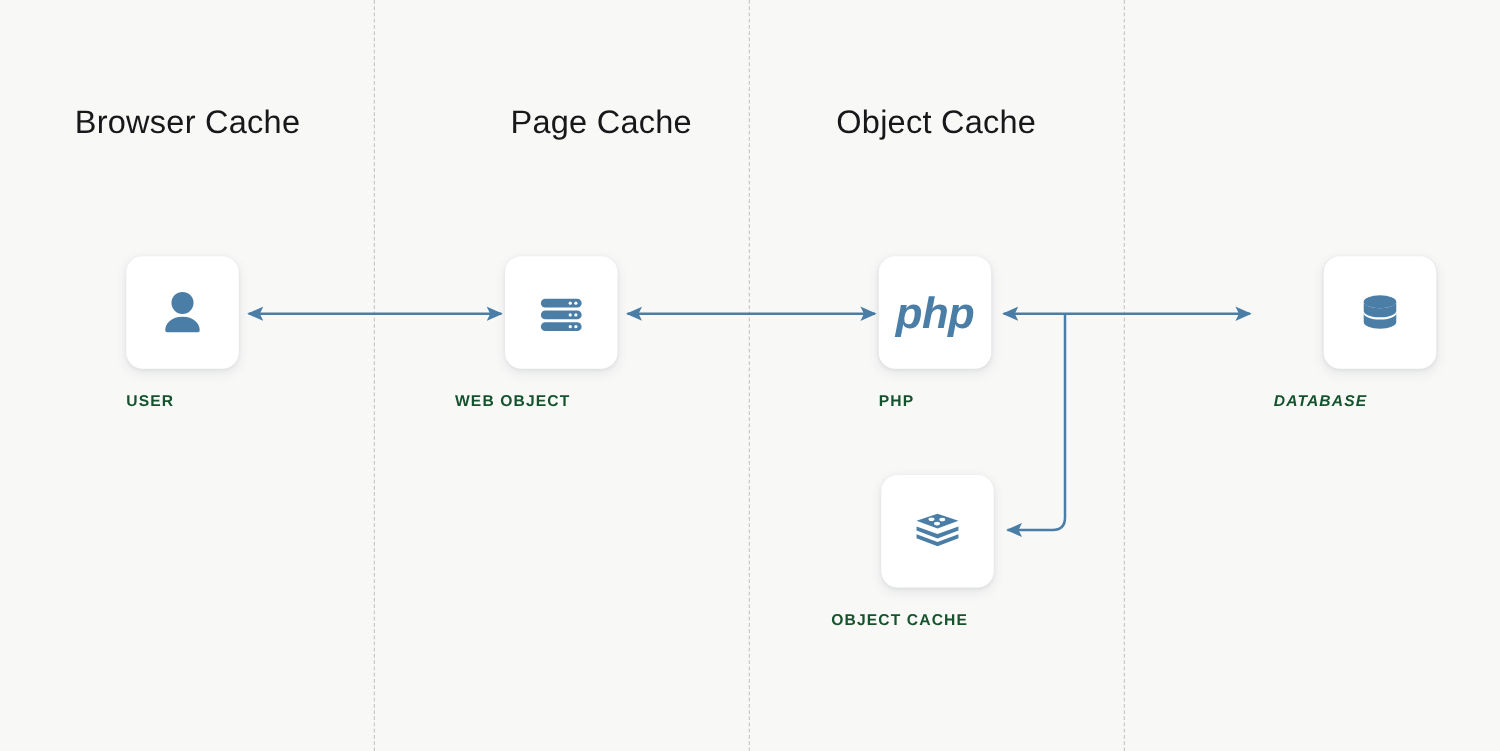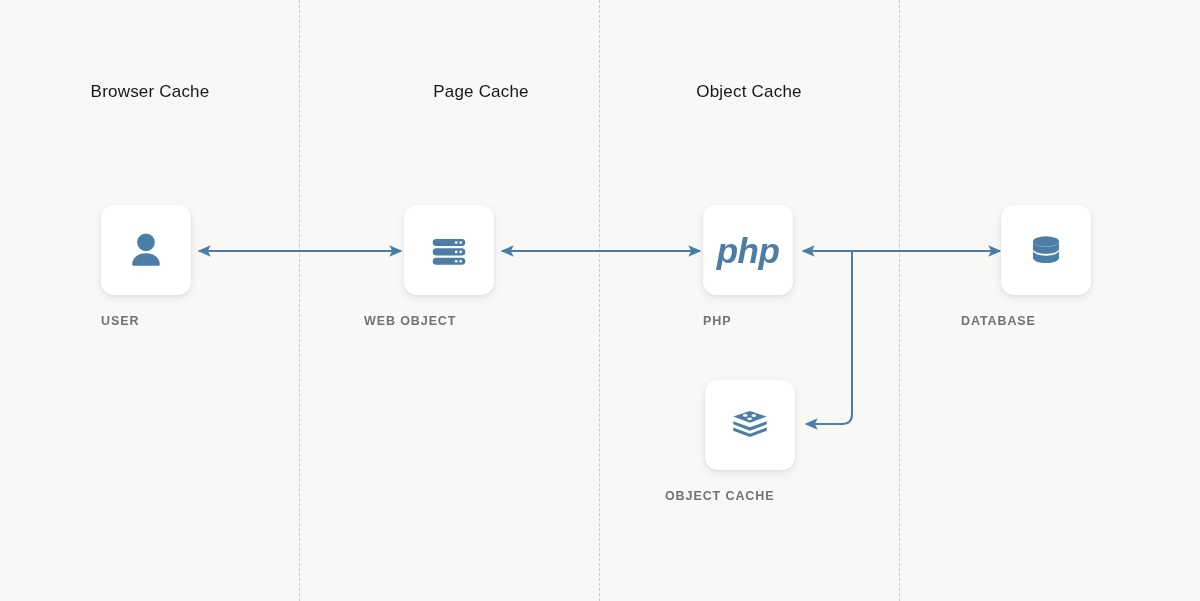--- a/index.html
+++ b/index.html
@@ -29,21 +29,21 @@
     height: 601px;
     border-left: 1.4px dashed #c9c9c9;
   }
 
   
   .section-heading {
     position: absolute;
     top: 82px;
     text-align: center;
     font-family: "Liberation Sans", sans-serif;
-    font-size: 17px;
+    font-size: 26px;
     font-weight: 400;
     letter-spacing: 0.2px;
     color: #18181a;
     white-space: nowrap;
   }
 
   
   .node {
     position: absolute;
     width: 92px;
@@ -59,21 +59,21 @@
     align-items: center;
     justify-content: center;
     box-sizing: border-box;
   }
   .node-label {
     margin-top: 19px;
     font-family: "Liberation Sans", sans-serif;
     font-size: 12.5px;
     font-weight: 700;
     letter-spacing: 0.9px;
-    color: #737373;
+    color: #14532d;
     white-space: nowrap;
   }
   .node-label.wide { margin-left: -40px; margin-right: -40px; }
 
   
   .php-mark {
     font-family: "Liberation Sans", sans-serif;
     font-size: 35px;
     font-weight: 700;
     font-style: italic;
@@ -161,21 +161,21 @@
     <div class="node-label wide">WEB OBJECT</div>
   </div>
 
   <div class="node" style="left:703px; top:205px;">
     <div class="node-card">
       <span class="php-mark">php</span>
     </div>
     <div class="node-label">PHP</div>
   </div>
 
-  <div class="node" style="left:1001px; top:205px;">
+  <div class="node" style="left:1059px; top:205px;font-style:italic;">
     <div class="node-card">
       <svg width="44" height="44" viewBox="0 0 48 48">
         <g fill="#4b7ea6">
           <ellipse cx="24" cy="14.6" rx="14.2" ry="5.6"></ellipse>
           <path d="M9.8 14.6 v8.0 c0 3.1 6.4 5.6 14.2 5.6 s14.2 -2.5 14.2 -5.6 v-8.0 c0 3.1 -6.4 5.6 -14.2 5.6 S9.8 17.7 9.8 14.6 z"></path>
           <path d="M9.8 24.6 v8.0 c0 3.1 6.4 5.6 14.2 5.6 s14.2 -2.5 14.2 -5.6 v-8.0 c0 3.1 -6.4 5.6 -14.2 5.6 S9.8 27.7 9.8 24.6 z"></path>
         </g>
       </svg>
     </div>
     <div class="node-label wide">DATABASE</div>

